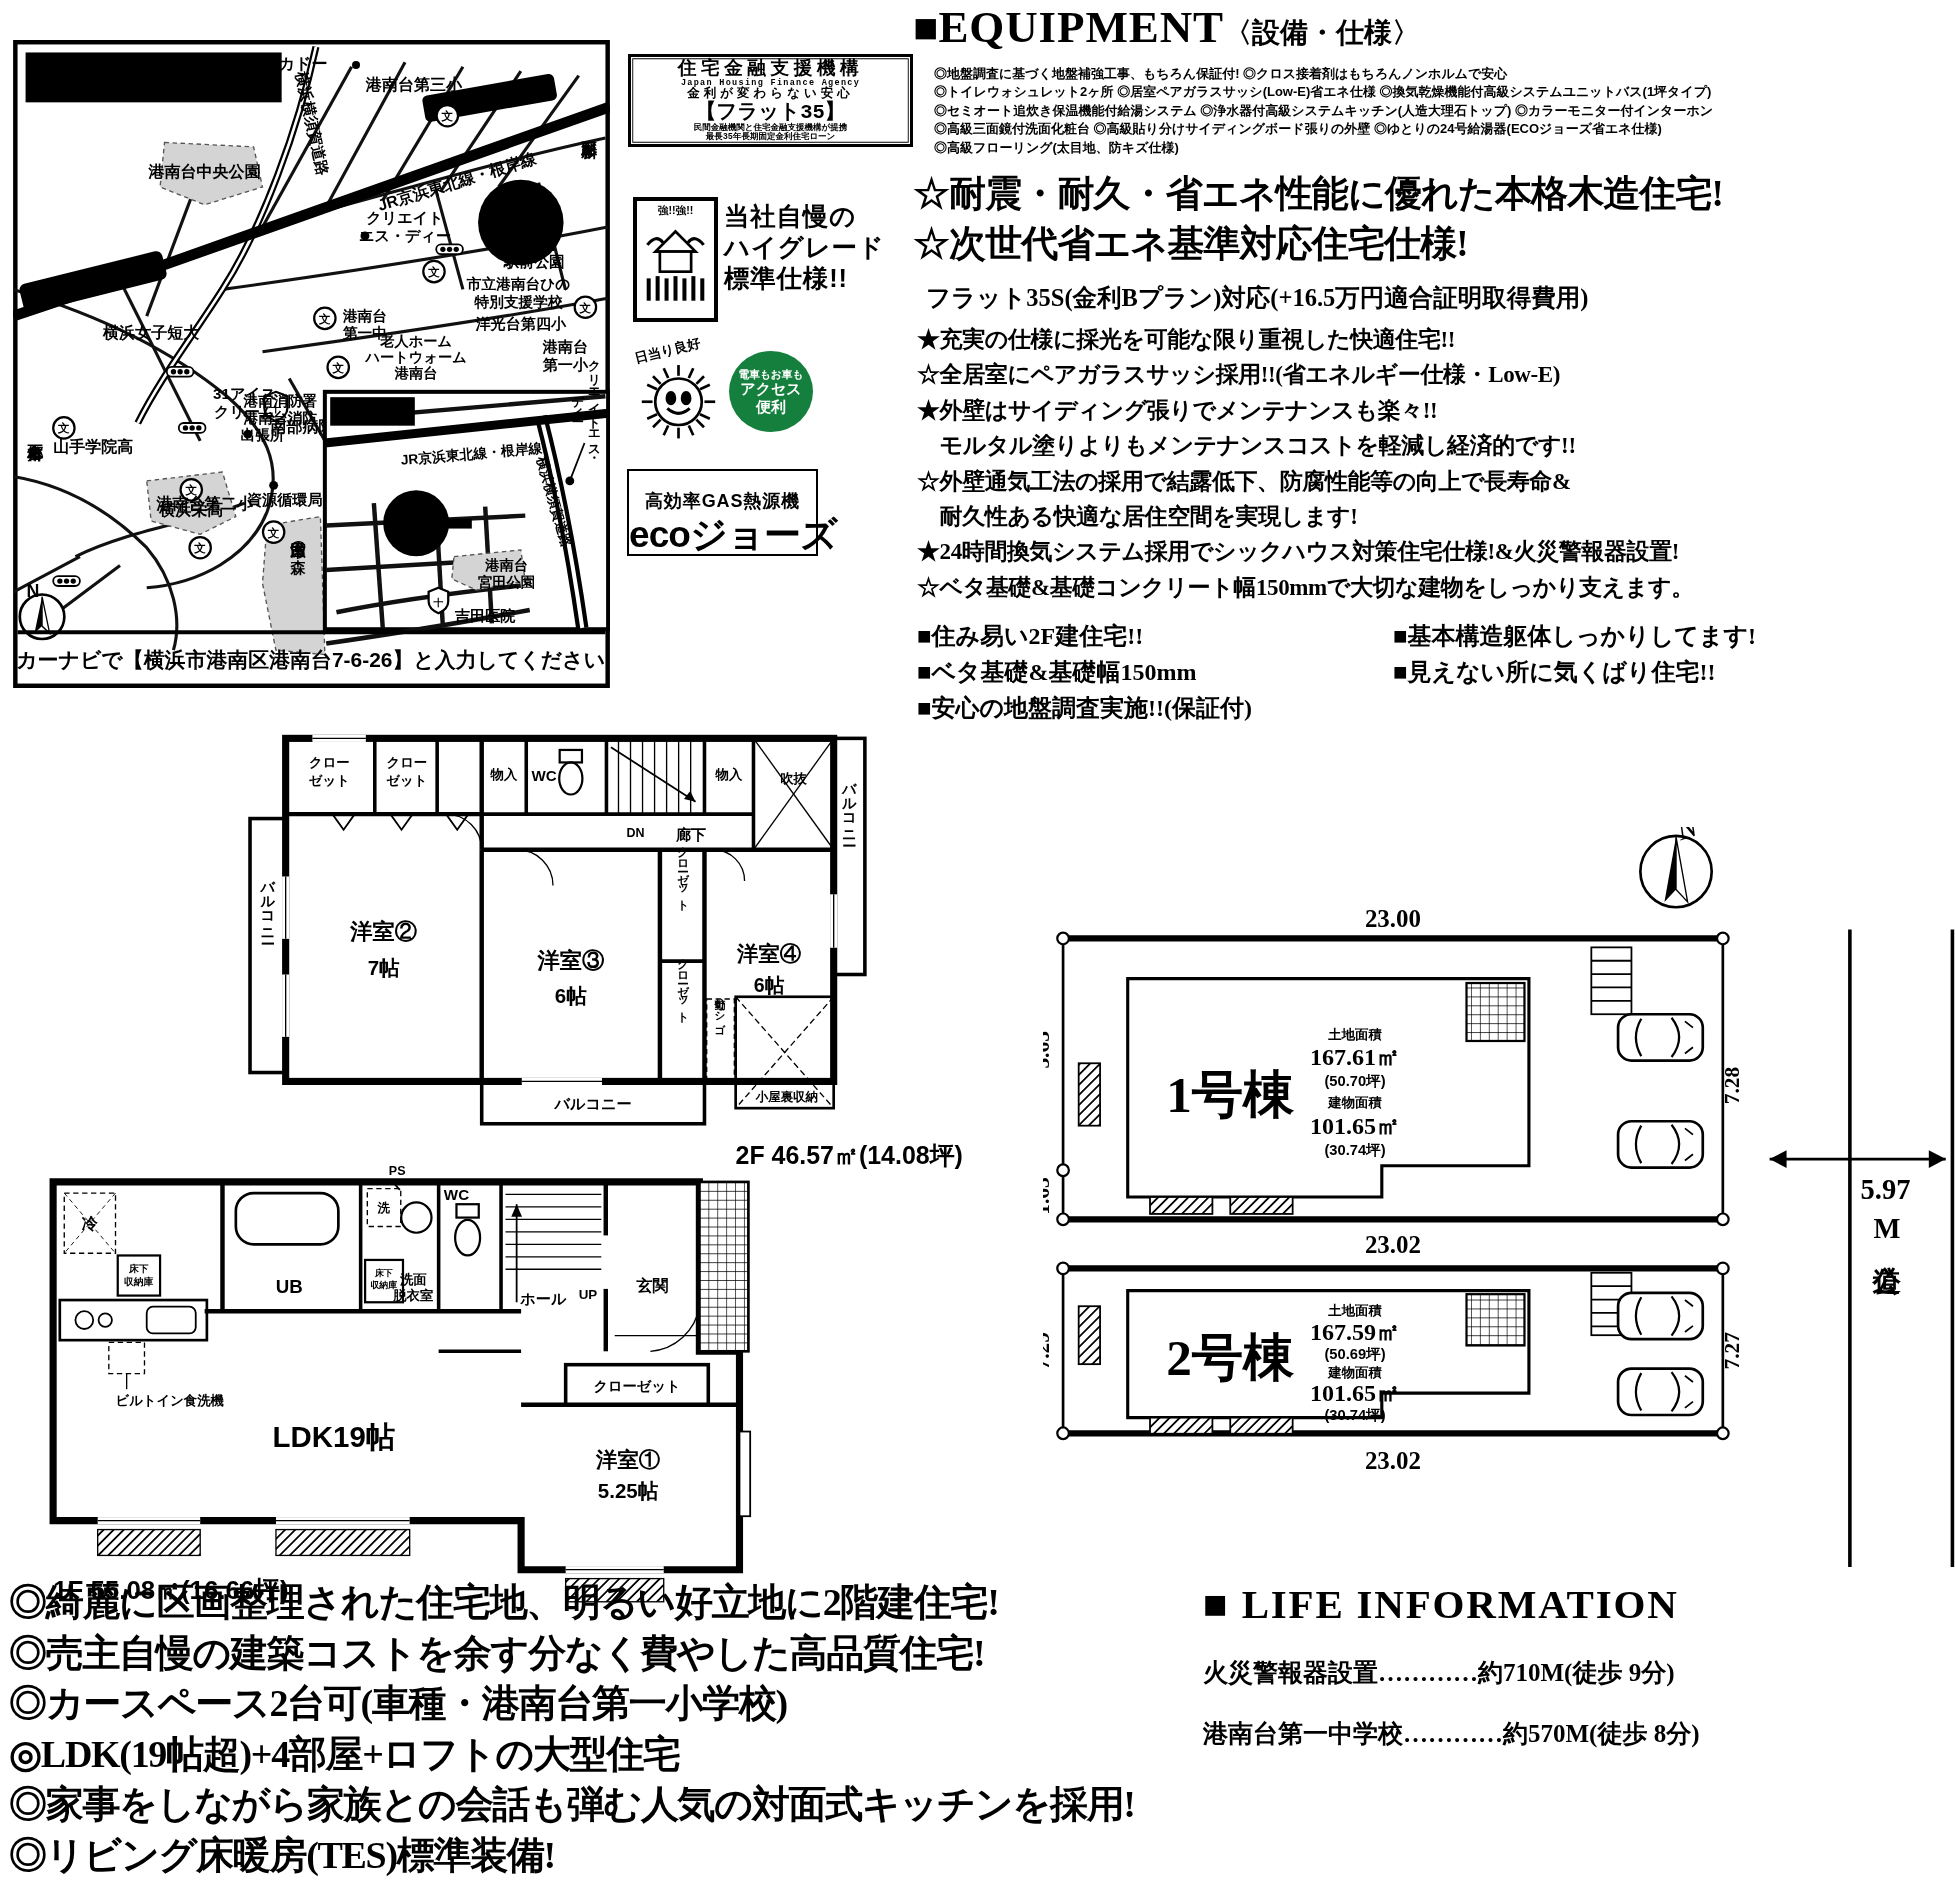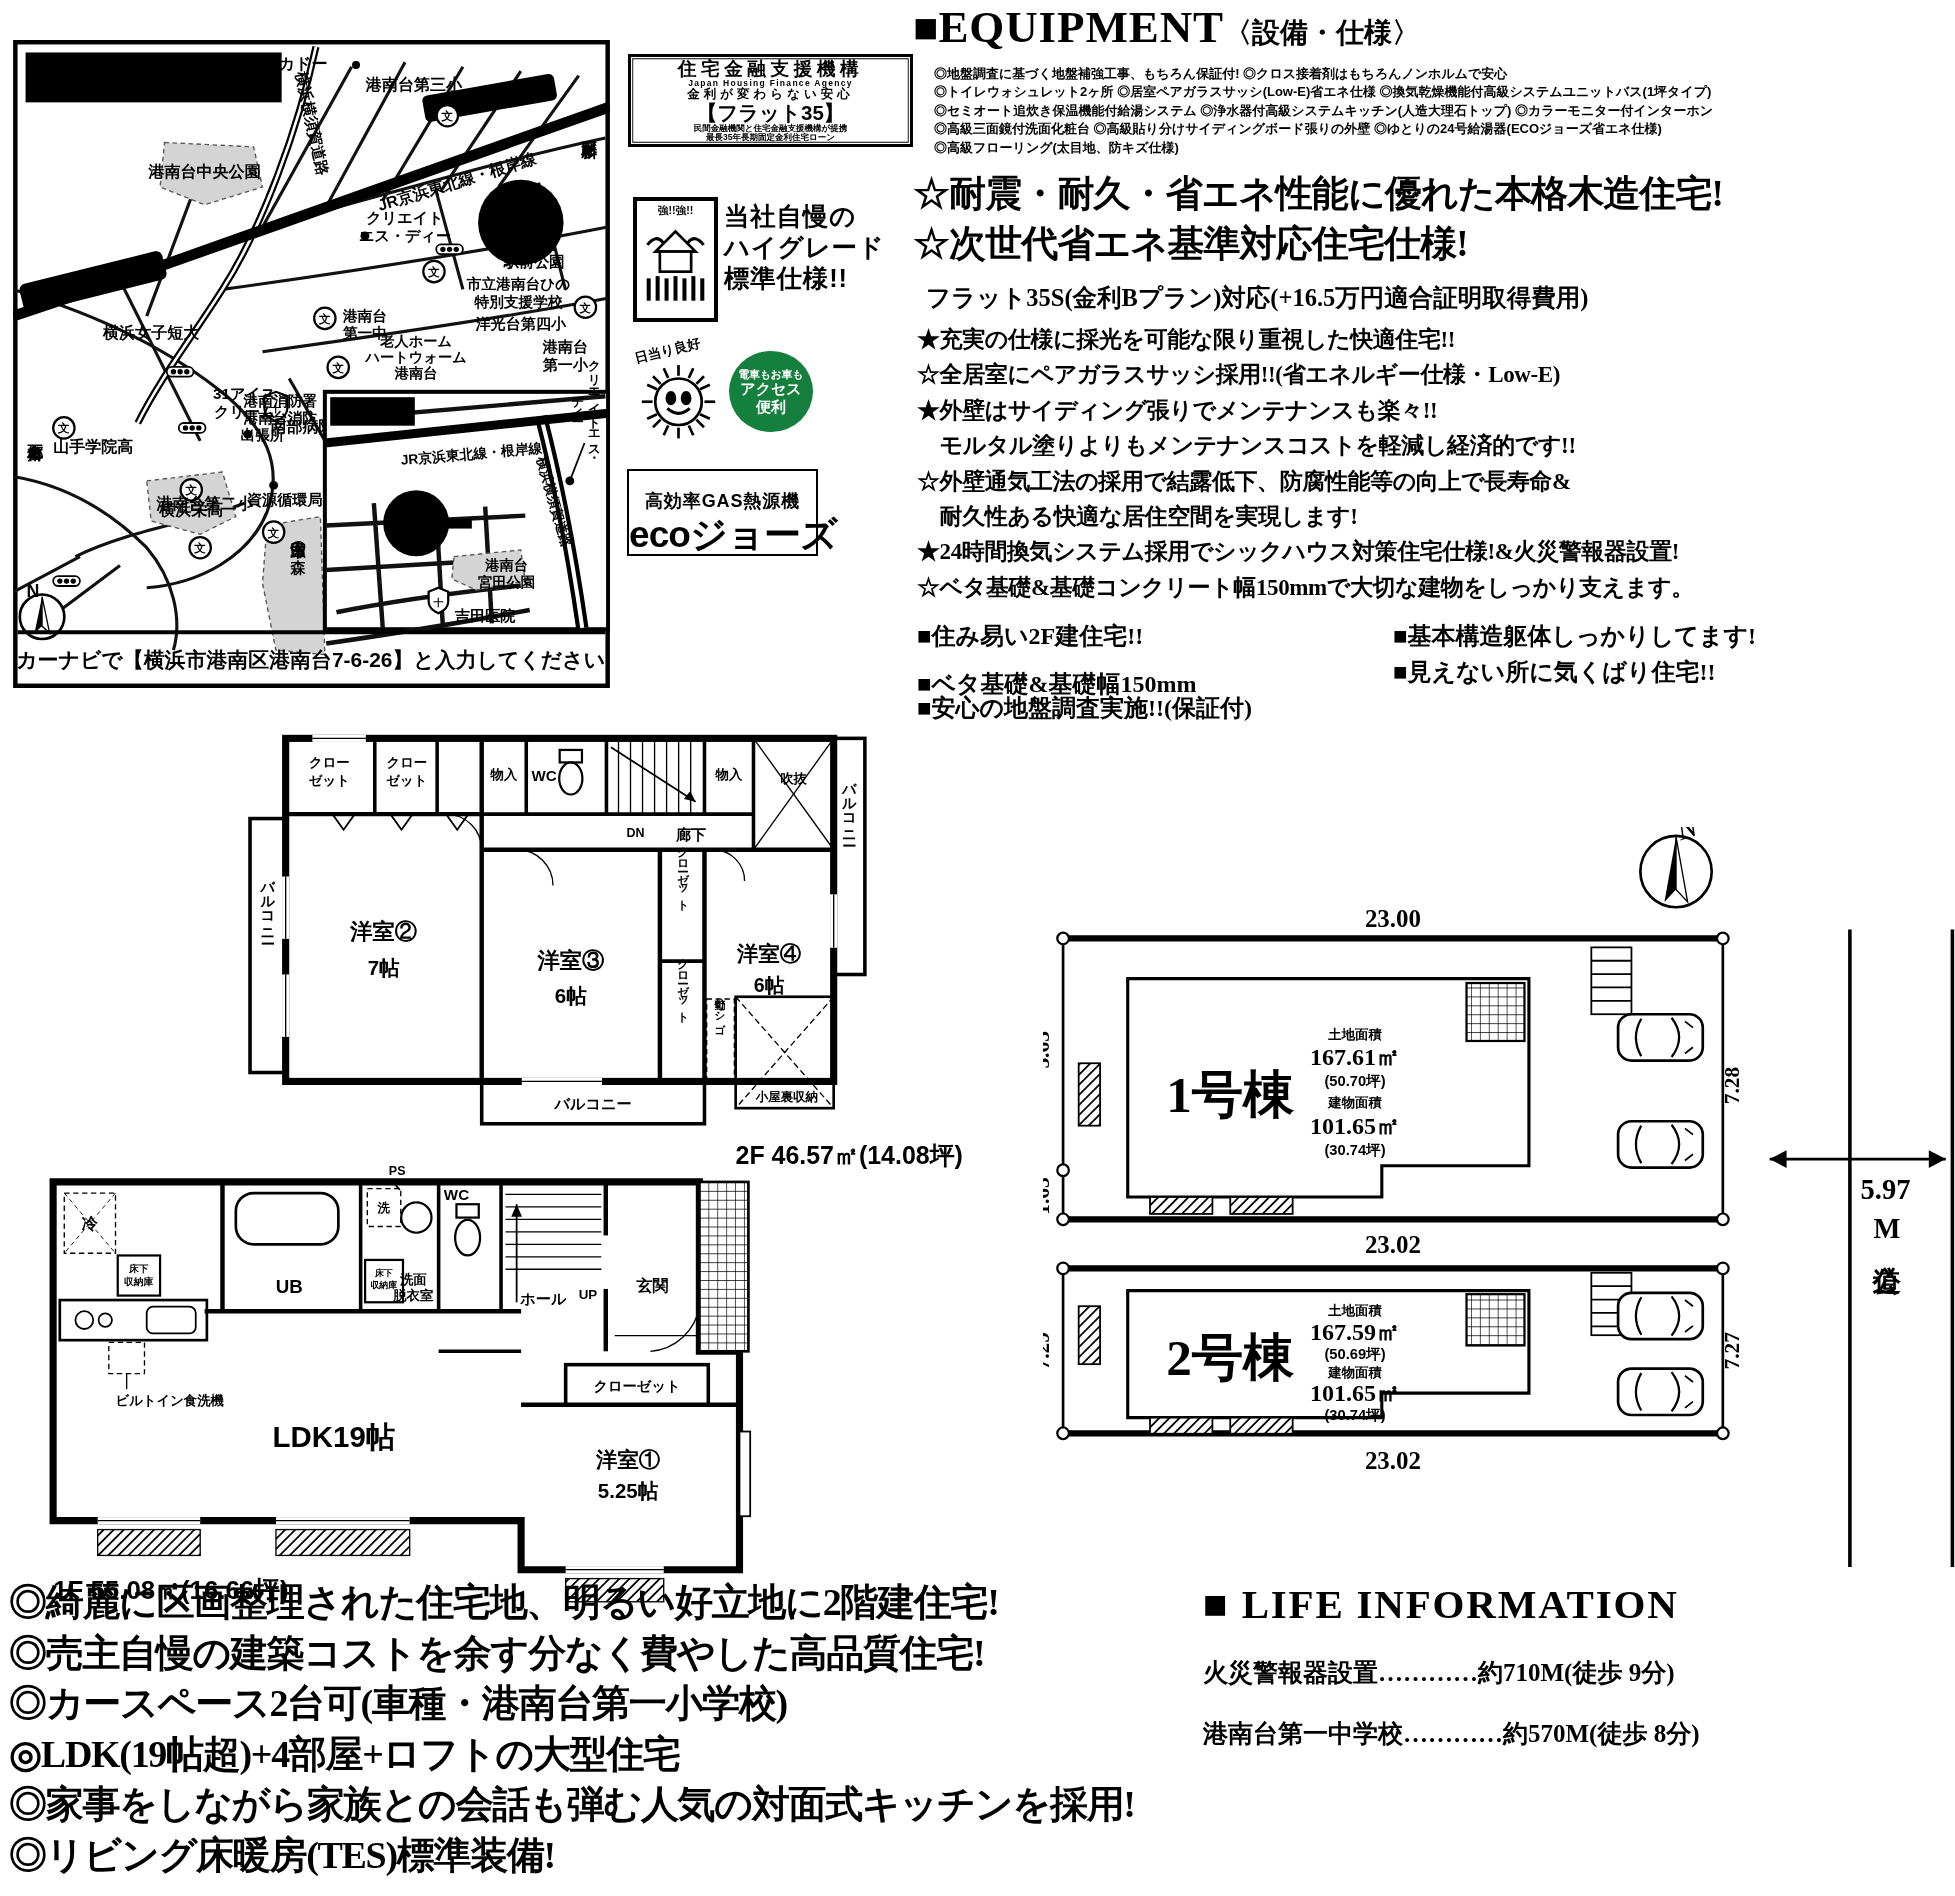--- a/index.html
+++ b/index.html
@@ -7,21 +7,21 @@
           font-family:"Liberation Sans",sans-serif;overflow:hidden;}
   .abs{position:absolute;}
   .b{font-weight:bold;}
   .vtext{writing-mode:vertical-rl;text-orientation:upright;}
   svg text{fill:#000;font-family:"Liberation Sans",sans-serif;}
   svg text.sf{font-family:"Liberation Serif",serif;}
   .line{white-space:nowrap;}
   
   #flat35box{left:628px;top:54px;width:279px;height:87px;border:3.1px solid #000;
              box-shadow:inset 0 0 0 1.3px #fff, inset 0 0 0 2.2px #000;
-             display:flex;flex-direction:column;justify-content:center;text-align:center;line-height:1.08;}
+             display:flex;flex-direction:column;justify-content:center;text-align:center;line-height:1.08;font-family:Liberation Mono, monospace;}
   
   #stamp{left:633px;top:197px;width:77px;height:117px;border:4.5px solid #000;text-align:center;}
   #hgtext{left:724px;top:201px;width:187px;font-size:25.4px;font-weight:bold;line-height:1.22;letter-spacing:0.9px;}
   #accessbadge{left:729px;top:351px;width:84px;height:81px;background:#15803d;color:#fff;border-radius:50%;
                display:flex;flex-direction:column;justify-content:center;text-align:center;line-height:1.15;}
   #ecobox{left:627px;top:469px;width:191px;height:87px;border:2.7px solid #000;text-align:center;padding-top:18px;box-sizing:border-box;}
   
   #equiphdr{left:913px;top:0.9px;font-family:"Liberation Serif",serif;font-weight:bold;}
   #equiplist{left:934px;top:65px;width:1020px;font-size:13px;font-weight:bold;line-height:1.42;}
   #bigfeats{left:913px;top:169px;font-family:"Liberation Serif",serif;font-weight:bold;font-size:37px;line-height:1.34;letter-spacing:-0.9px;}
@@ -371,21 +371,21 @@
     <div class="line">☆全居室にペアガラスサッシ採用!!(省エネルギー仕様・Low-E)</div>
     <div class="line">★外壁はサイディング張りでメンテナンスも楽々!!</div>
     <div class="line">　モルタル塗りよりもメンテナンスコストを軽減し経済的です!!</div>
     <div class="line">☆外壁通気工法の採用で結露低下、防腐性能等の向上で長寿命&amp;</div>
     <div class="line">　耐久性ある快適な居住空間を実現します!</div>
     <div class="line">★24時間換気システム採用でシックハウス対策住宅仕様!&amp;火災警報器設置!</div>
     <div class="line">☆ベタ基礎&amp;基礎コンクリート幅150mmで大切な建物をしっかり支えます。</div>
   </div>
   <div class="abs checkrow" style="left:917px;top:620px;">■住み易い2F建住宅!!</div>
   <div class="abs checkrow" style="left:1393px;top:620px;">■基本構造躯体しっかりしてます!</div>
-  <div class="abs checkrow" style="left:917px;top:656px;margin-top:12px;">■ベタ基礎&amp;基礎幅150mm</div>
+  <div class="abs checkrow" style="left:917px;top:656px;">■ベタ基礎&amp;基礎幅150mm</div>
   <div class="abs checkrow" style="left:1393px;top:656px;">■見えない所に気くばり住宅!!</div>
   <div class="abs checkrow" style="left:917px;top:692px;">■安心の地盤調査実施!!(保証付)</div>
 
   <div class="abs" style="left:232px;top:725px;">
     <svg width="740" height="450" viewBox="0 0 1660 1010">
       <g fill="none" stroke="#000">
         <rect x="40" y="210" width="80" height="570" stroke-width="8"></rect>
         <rect x="1350" y="30" width="70" height="530" stroke-width="8"></rect>
         <rect x="560" y="800" width="500" height="95" stroke-width="8"></rect>
         <rect x="120" y="30" width="1230" height="770" stroke-width="16"></rect>

